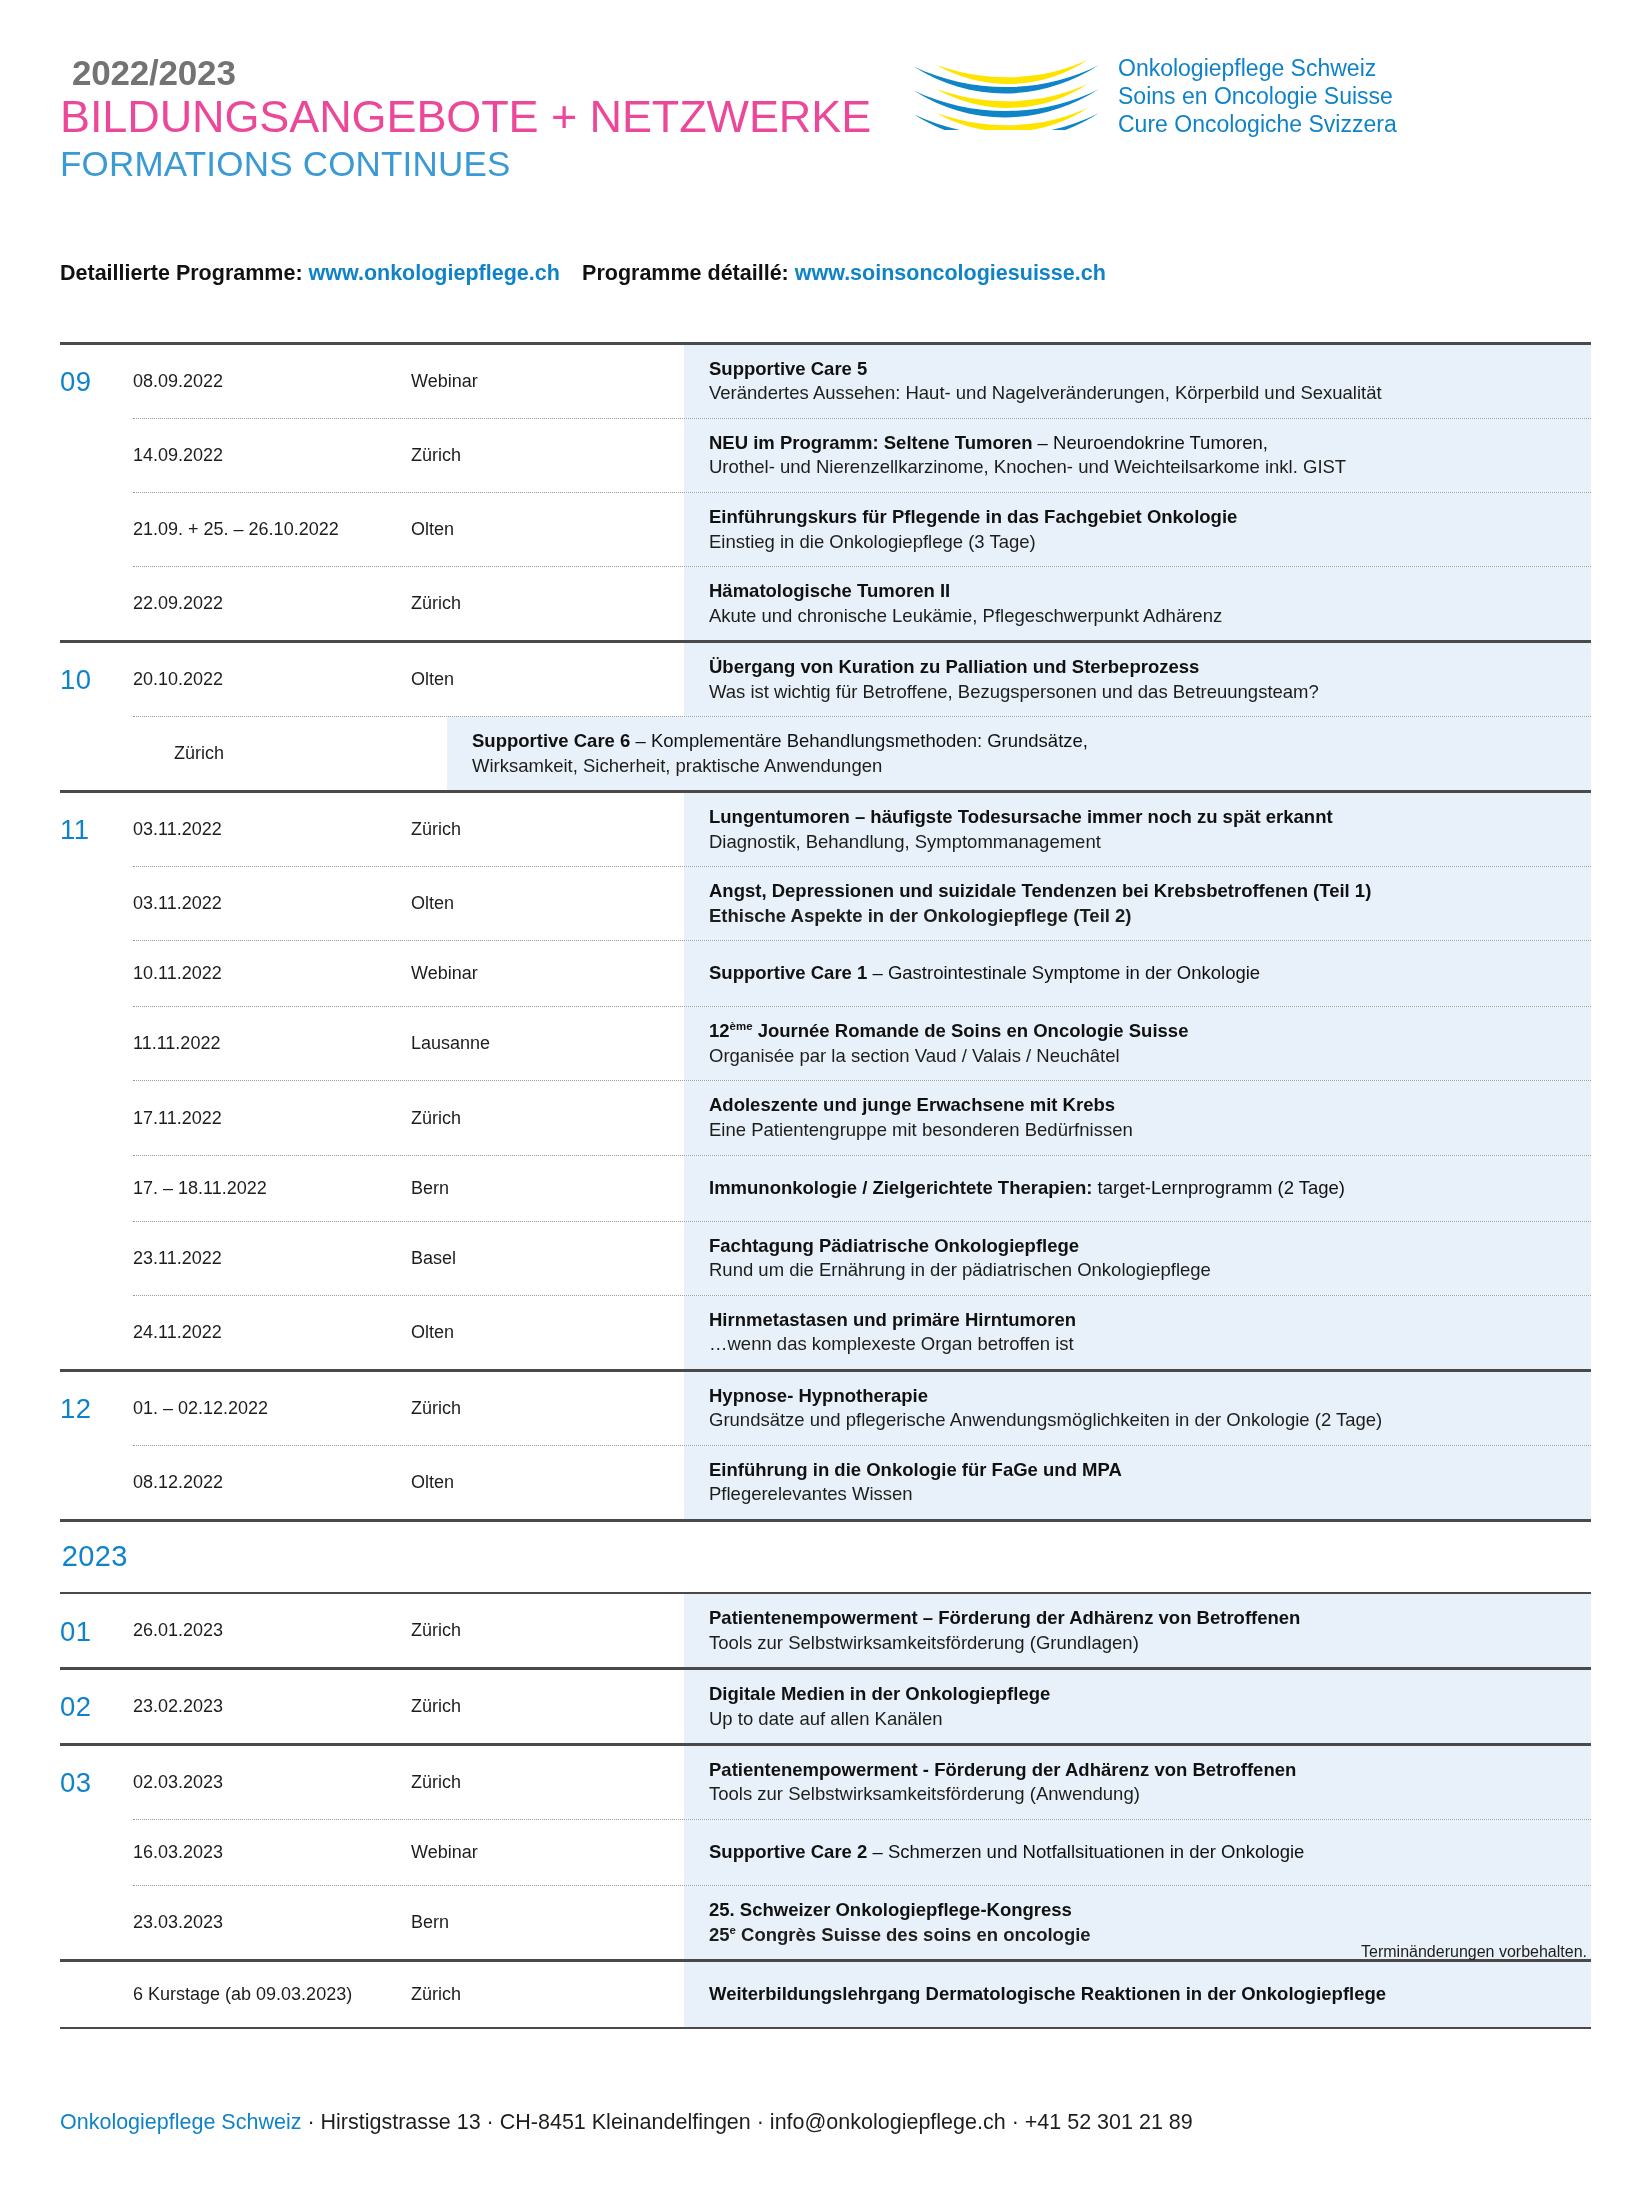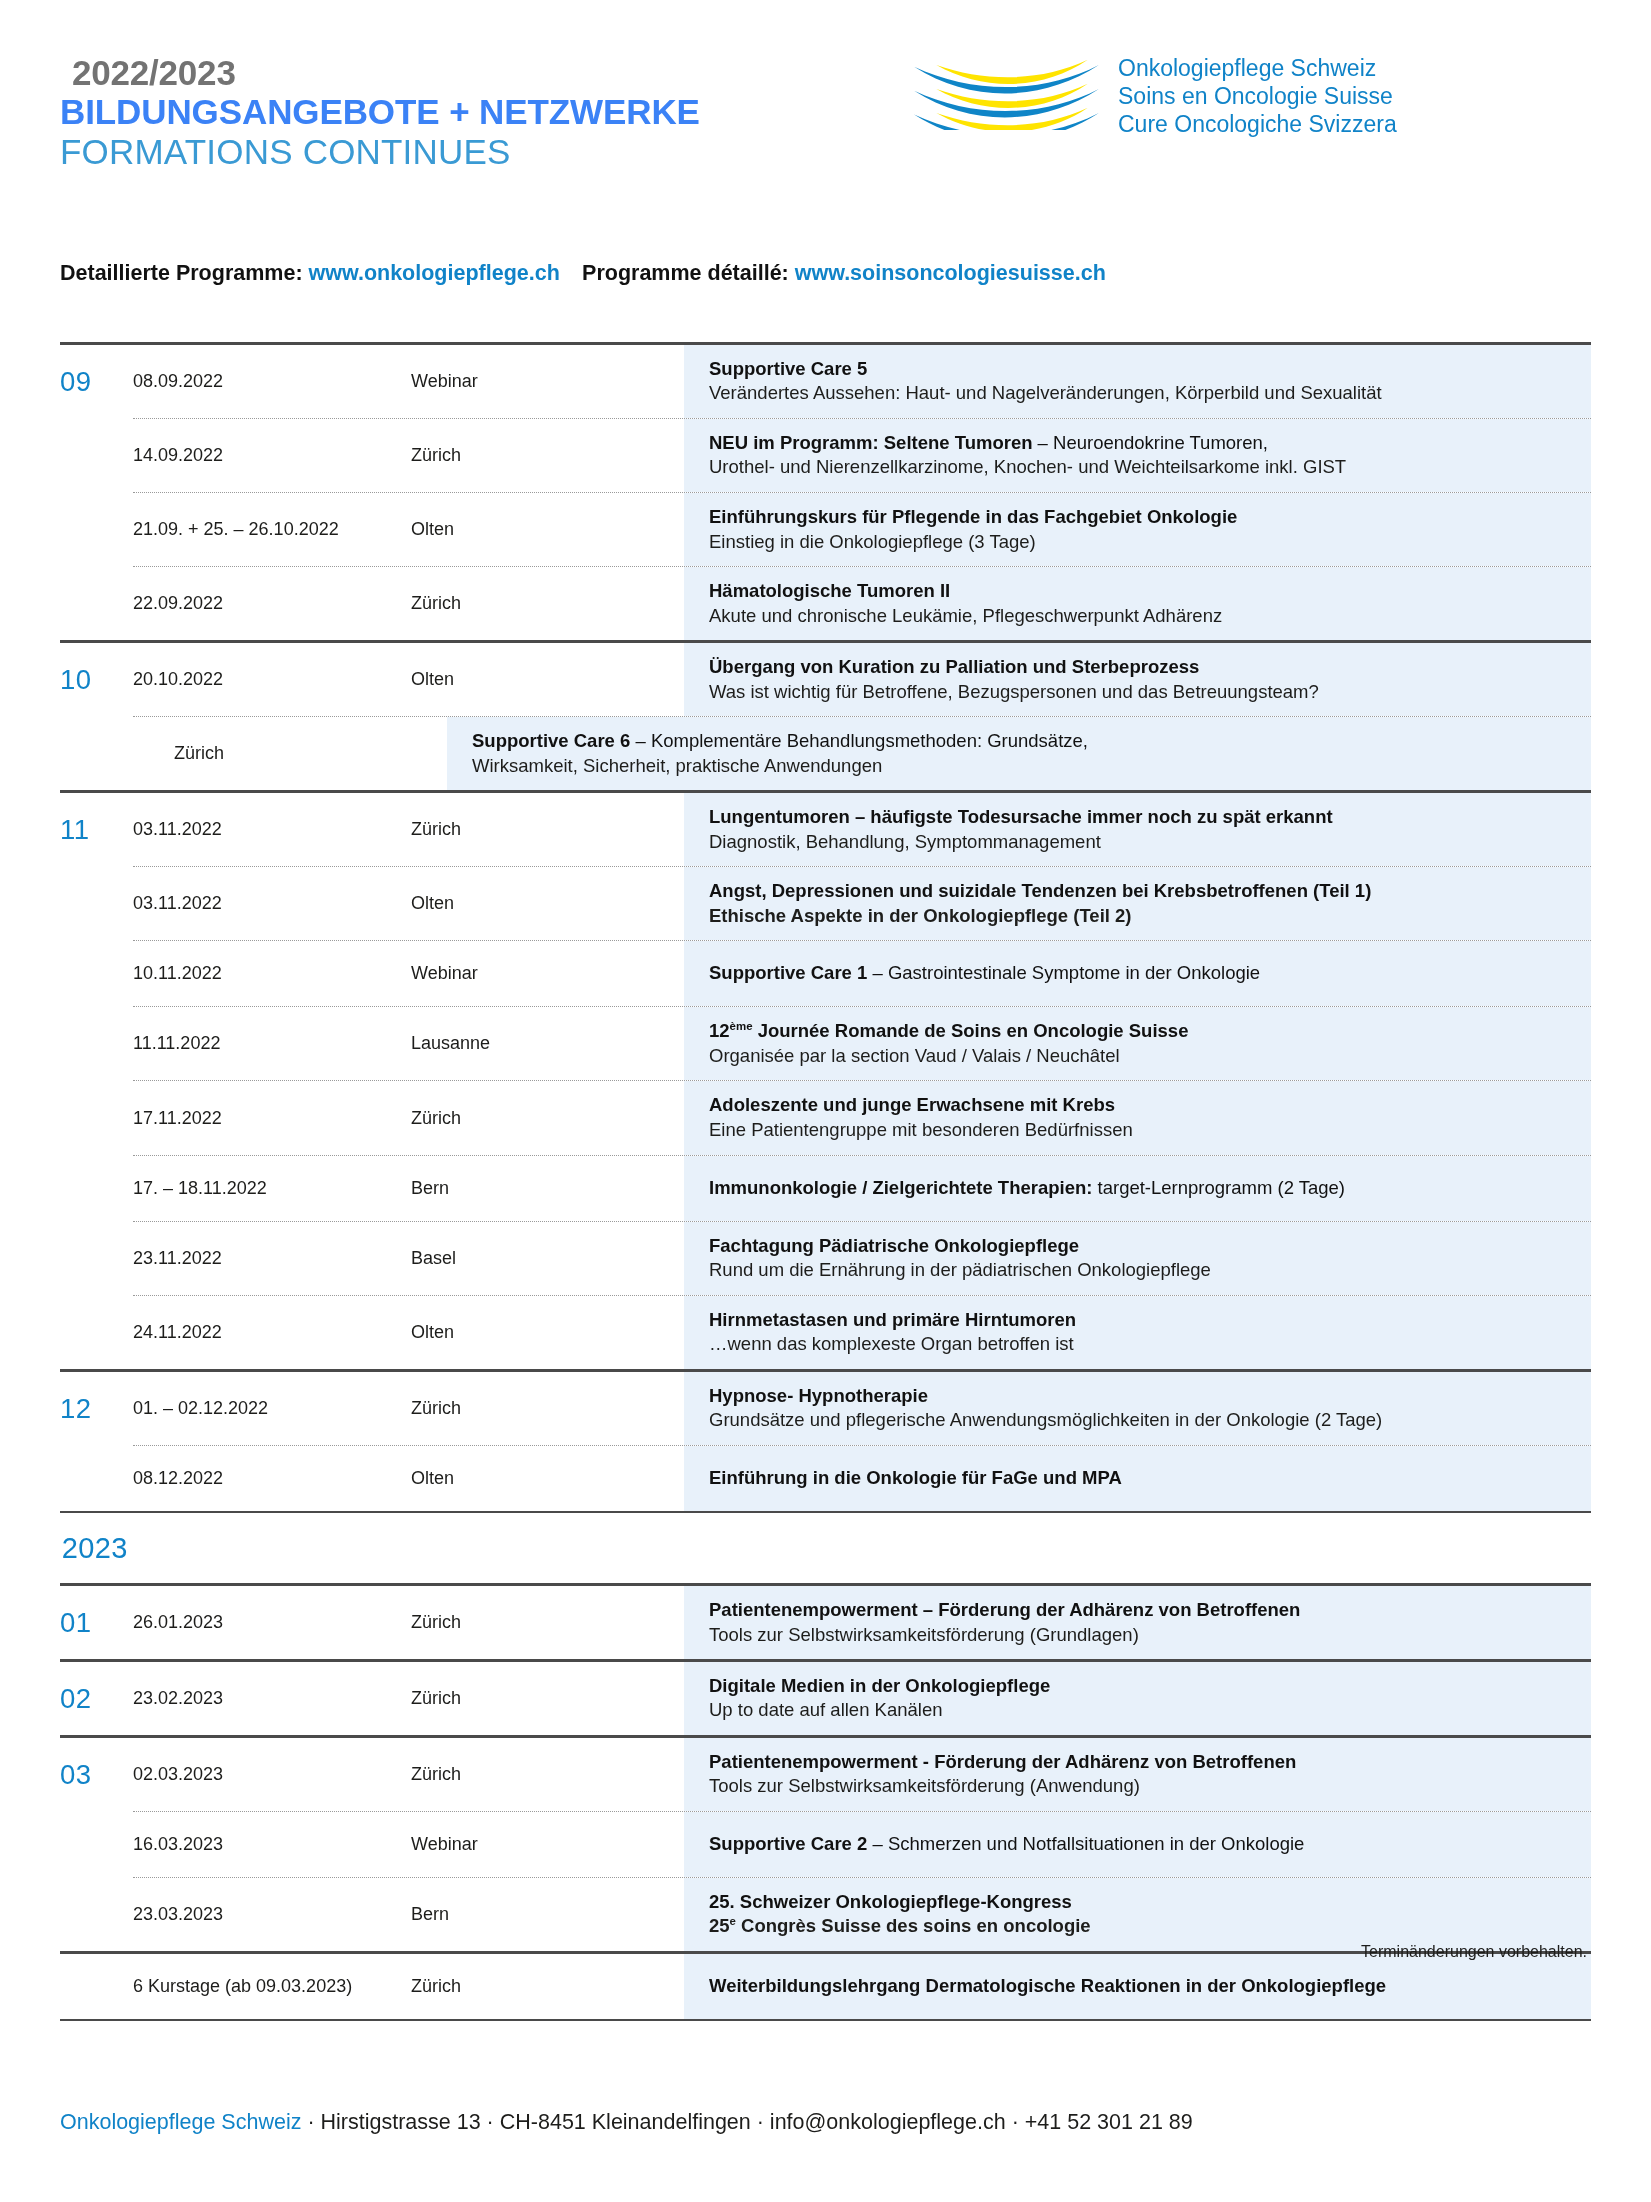--- a/index.html
+++ b/index.html
@@ -24,23 +24,23 @@
   .title-year {
     font-size: 35px;
     font-weight: 700;
     color: #737373;
     letter-spacing: -0.2px;
     line-height: 1.12;
     white-space: nowrap;
     margin-left: 12px;
   }
   .title-main {
-    font-size: 35px;
-    font-weight: 700;
-    color: #3b82f6;
+    font-size: 45px;
+    font-weight: 400;
+    color: #ec4899;
     letter-spacing: -0.1px;
     line-height: 1.12;
     white-space: nowrap;
   }
   .title-sub {
     font-size: 35px;
     font-weight: 300;
     color: #3a9ad4;
     letter-spacing: 0.2px;
     line-height: 1.18;
@@ -379,20 +379,21 @@
         <div class="desc-t2"><span class="b"></span><span class="n">Grundsätze und pflegerische Anwendungsmöglichkeiten in der Onkologie (2 Tage)</span></div>
       </div>
     </div>
     <div class="rule-dotted"></div>
     <div class="row">
       <div class="cell-month"></div>
       <div class="cell-date">08.12.2022</div>
       <div class="cell-place">Olten</div>
       <div class="cell-desc">
         <div class="desc-t1"><span class="b">Einführung in die Onkologie für FaGe und MPA</span><span class="n"></span></div>
+        <div class="desc-t2"><span class="b"></span><span class="n">Pflegerelevantes Wissen</span></div>
       </div>
     </div>
     <div class="rule-thick"></div>
     <div class="year-row">
       <div class="year-label">2023</div>
     </div>
     <div class="rule-thick"></div>
     <div class="row">
       <div class="cell-month">01</div>
       <div class="cell-date">26.01.2023</div>

